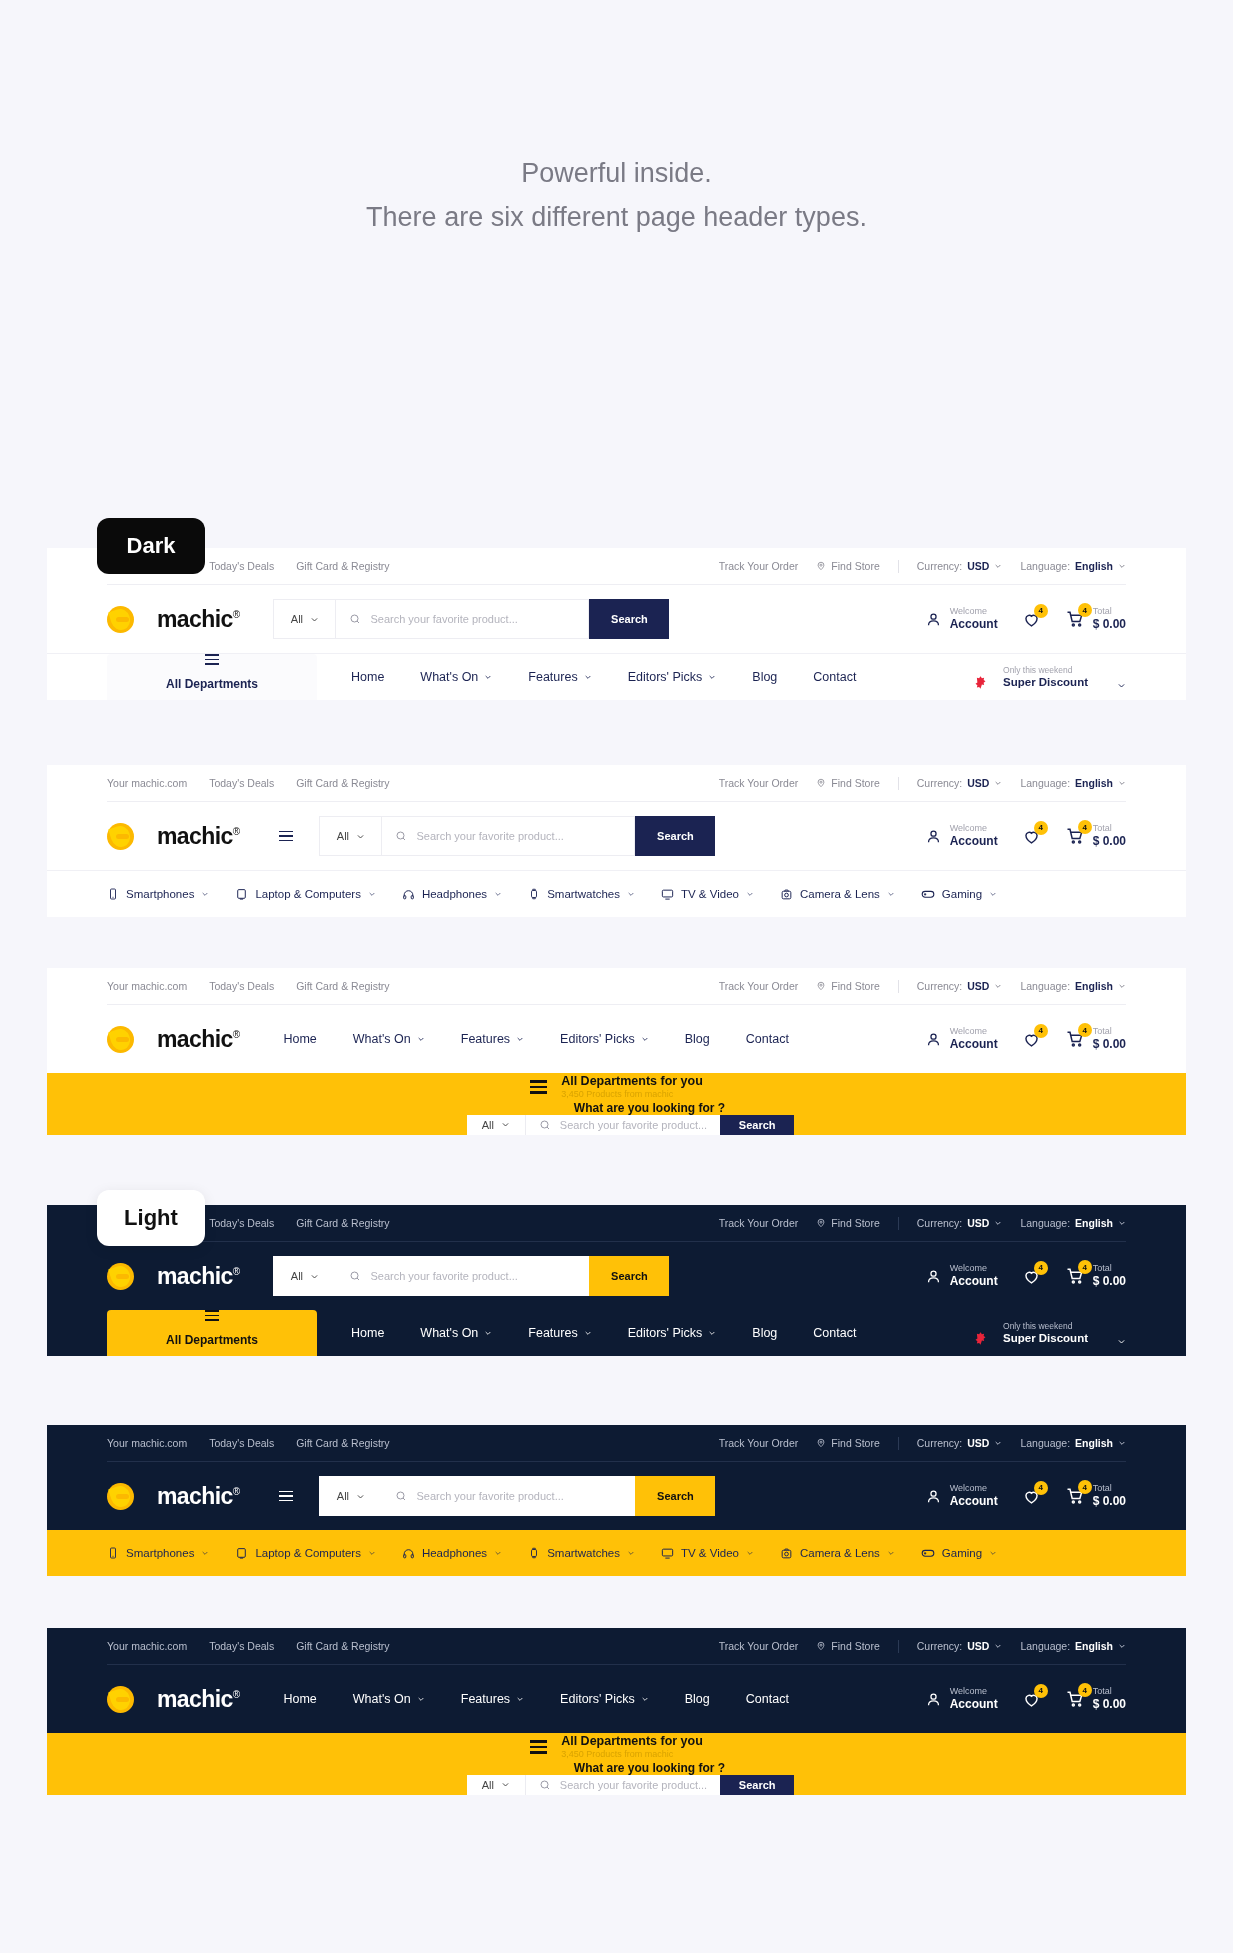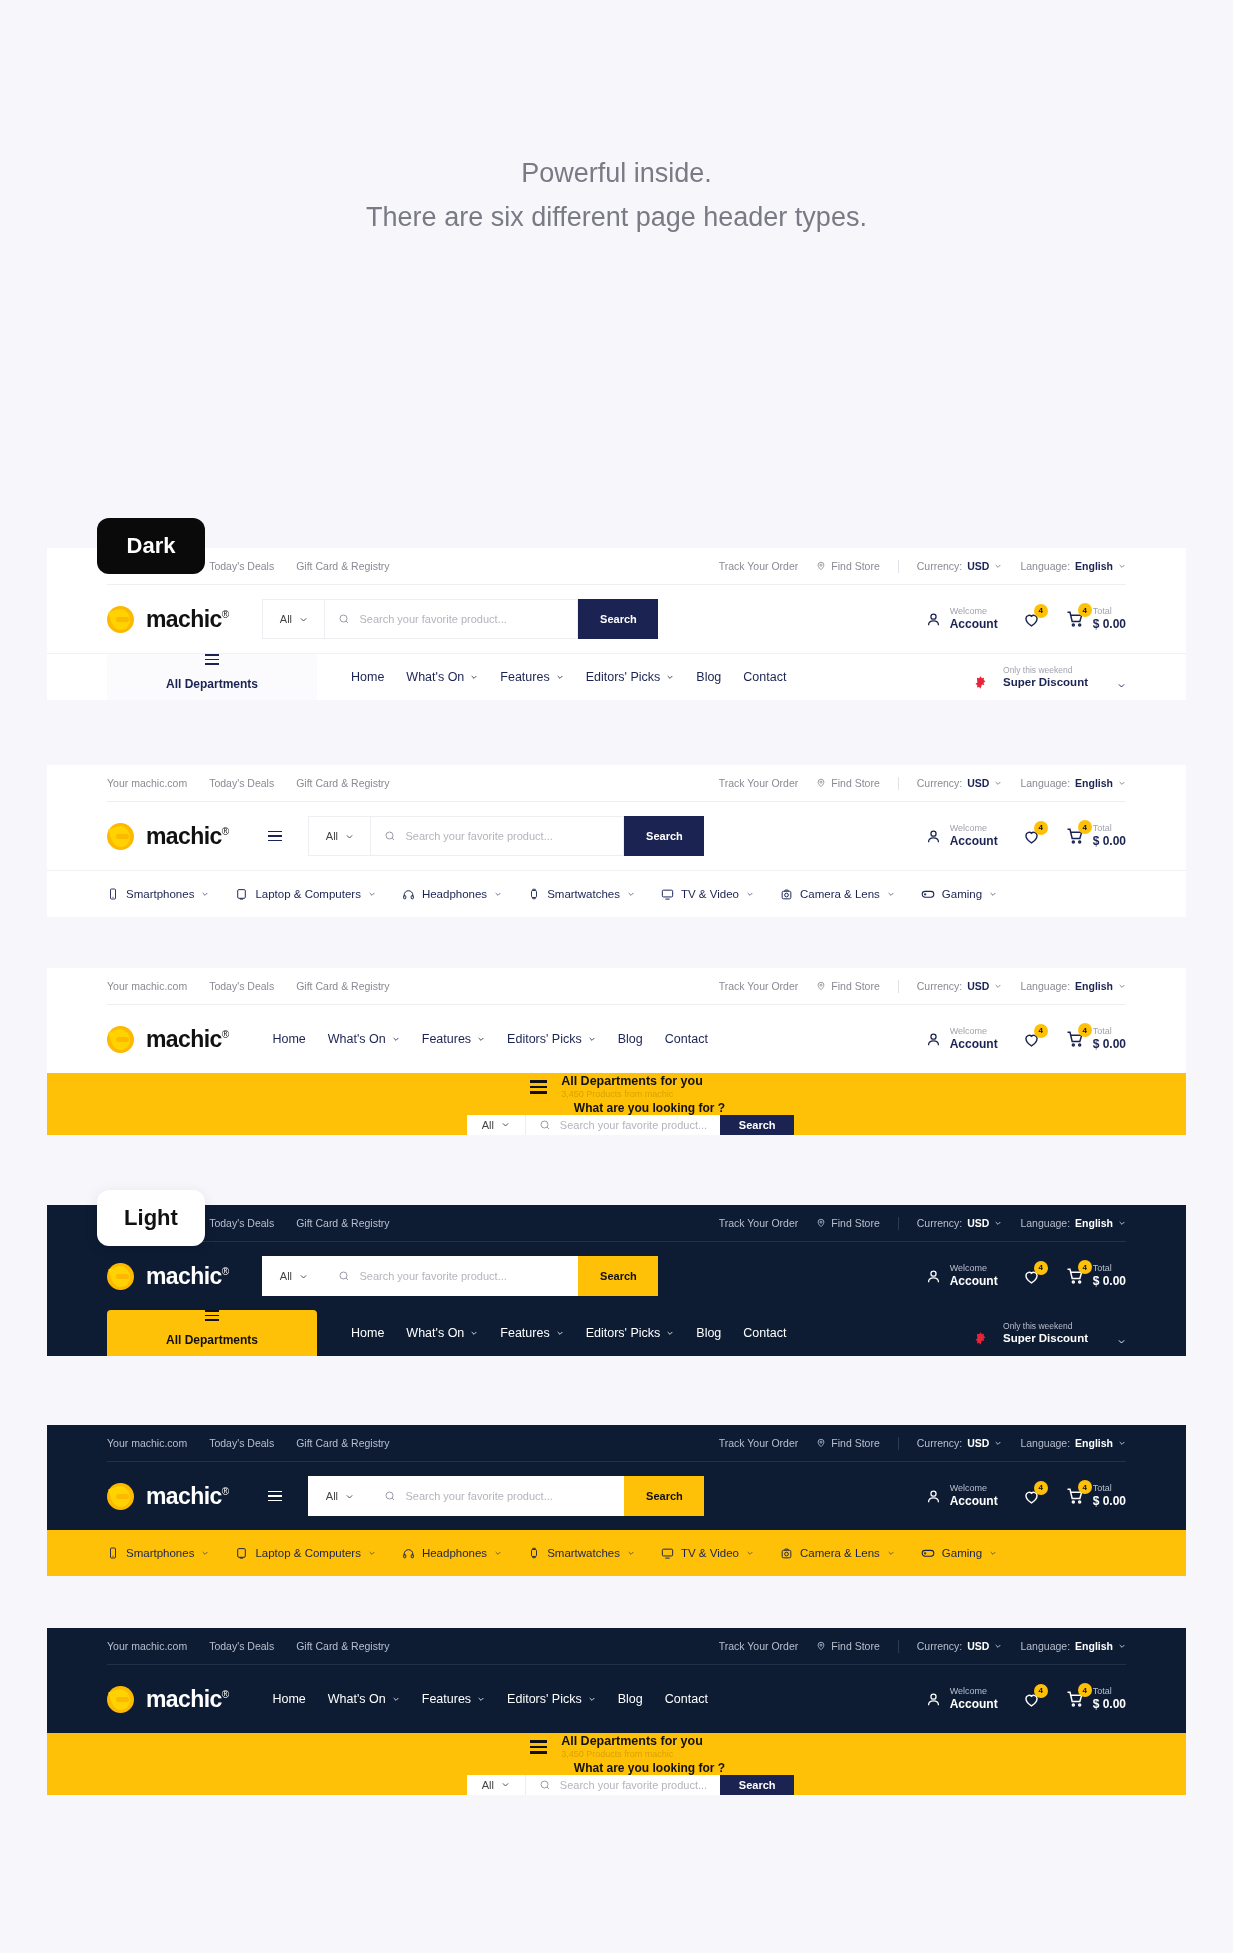--- a/index.html
+++ b/index.html
@@ -56,21 +56,21 @@
   .darkbg .sep { background: #2b3a55; }
   .strong { color: #1b2352; font-weight: bold; }
   .darkbg .strong { color: #ffffff; font-weight: bold; }
   .lbl { color: #8a8a94; }
   .darkbg .lbl { color: #b9bfce; }
   .tb-item { display: flex; align-items: center; gap: 5px; }
   .topdiv { height: 1px; background: #eeeef3; }
   .darkbg .topdiv { background: #22304b; }
 
   
-  .logo { display: flex; align-items: center; gap: 12px; }
+  .logo { display: flex; align-items: center; gap: 23px; }
   .logo .mark {
     width: 27px; height: 27px; border-radius: 50%;
     background: #fcb900; position: relative; flex: 0 0 auto;
   }
   .logo .mark::before {
     content: ""; position: absolute; left: 4px; top: 3px;
     width: 19px; height: 21px; border-radius: 0 50% 50% 50%;
     background: #ffd200; transform: rotate(-18deg);
   }
   .logo .mark::after {
@@ -123,21 +123,21 @@
   
   .navbar { display: flex; align-items: center; height: 46px; }
   .dept {
     display: flex; align-items: center; gap: 12px;
     width: 210px; height: 46px; padding: 0 16px;
     font-size: 12px; font-weight: bold; color: #1b2352;
     background: #fbfbfd; border-radius: 4px 4px 0 0; flex-direction: column;
   }
   .dept.yellow { background: #ffc107; color: #111; }
   .dept .chev { margin-left: auto; }
-  .menu { display: flex; align-items: flex-end; gap: 22px; margin-left: 34px; }
+  .menu { display: flex; align-items: flex-end; gap: 36px; margin-left: 34px; }
   .menu .mi {
     font-size: 12.5px; color: #1b2352; display: flex;
     align-items: center; gap: 6px; white-space: nowrap;
   }
   .darkbg .menu .mi { color: #ffffff; }
   .promo { margin-left: auto; display: flex; align-items: flex-end; gap: 15px; }
   .promo .t { font-size: 8.5px; color: #a2a2ad; }
   .promo .b { font-size: 11.5px; font-weight: bold; color: #1b2352; }
   .darkbg .promo .t { color: #b9bfce; }
   .darkbg .promo .b { color: #ffffff; }

